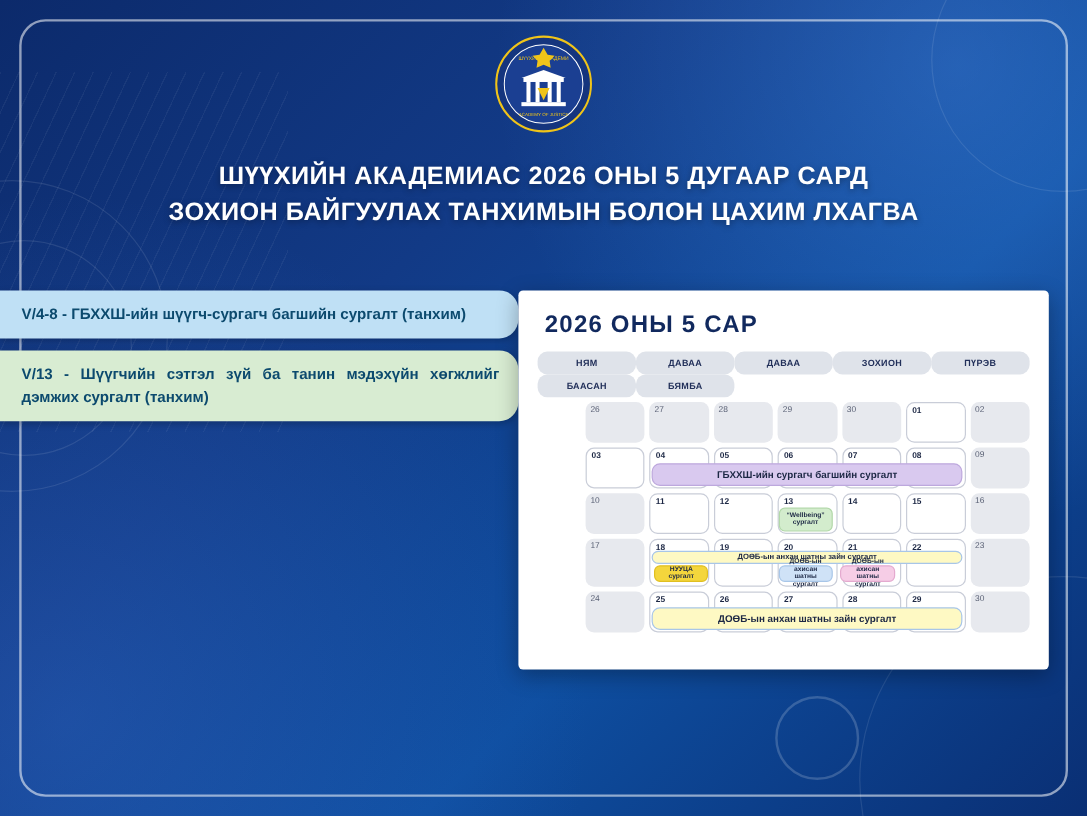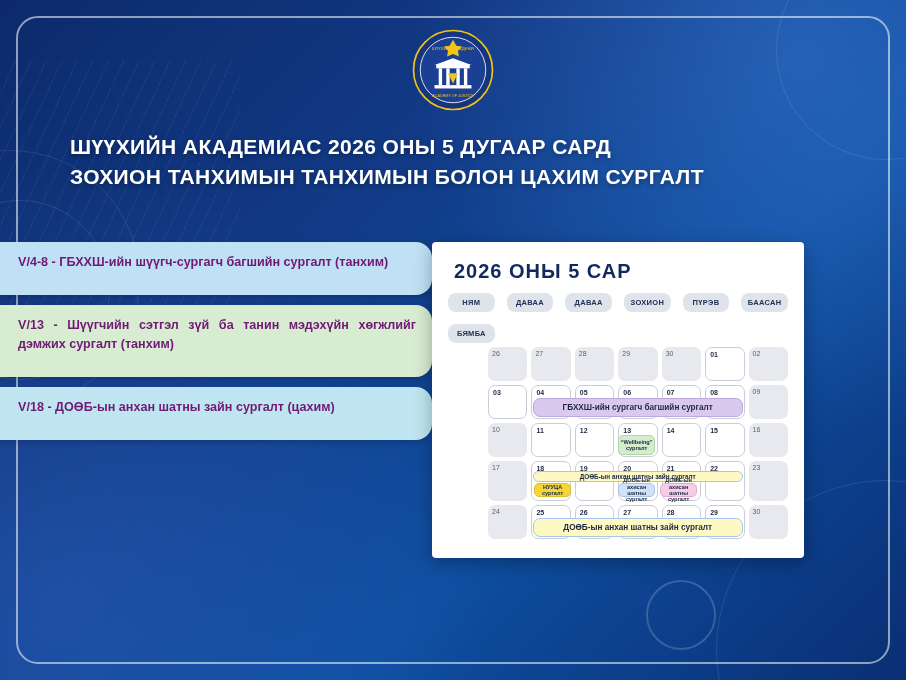--- a/index.html
+++ b/index.html
@@ -35,58 +35,58 @@
     pointer-events: none;
   }
 
   .emblem {
     position: absolute; left: 50%; transform: translateX(-50%);
     top: 28px; width: 84px; height: 84px;
   }
 
   .title {
     position: absolute; left: 70px; right: 70px; top: 132px;
-    text-align: left; color: #ffffff;
+    text-align: center; color: #ffffff;
     font-size: 21px; font-weight: bold; line-height: 1.42;
     letter-spacing: 0.4px;
     text-shadow: 0 2px 5px rgba(0,0,0,0.35);
   }
 
   
   .left-col {
     position: absolute; left: 0px; top: 242px; width: 432px;
     display: flex; flex-direction: column; gap: 10px;
   }
   .course {
     border-radius: 0 16px 16px 0;
-    padding: 11px 16px 24px 18px;
-    color: #701a75;
+    padding: 11px 16px 11px 18px;
+    color: #0c4a6e;
     font-size: 12.6px; font-weight: bold; line-height: 1.45;
     text-align: justify;
     box-shadow: 0 2px 6px rgba(0,0,0,0.22);
   }
   .c0 { background: #bfe0f5; }
   .c1 { background: #d8ecd2; }
   .c2 { background: #bfe6f0; }
   .c3 { background: #f7e9b4; }
   .c4 { background: #f0c9e8; }
 
   
   .cal-card {
-    position: absolute; left: 432px; top: 242px; width: 372px; height: 316px;
+    position: absolute; left: 432px; top: 242px; width: 442px; height: 316px;
     background: #ffffff;
     border-radius: 4px;
     box-shadow: 0 5px 18px rgba(0,0,0,0.3);
     padding: 14px 16px 16px 16px;
   }
   .cal-title {
     font-size: 20px; font-weight: bold; color: #11295e;
     letter-spacing: 1px; margin: 4px 0 10px 6px;
   }
-  .dow-row { display: grid; grid-template-columns: repeat(6, 1fr); gap: 12px; margin-bottom: 4px; }
+  .dow-row { display: grid; grid-template-columns: repeat(5, 1fr); gap: 0; margin-bottom: 4px; }
   .dow {
     background: #dfe3ea; border-radius: 8px;
     text-align: center; font-size: 7.5px; font-weight: bold; color: #22305a;
     padding: 5px 0; letter-spacing: 0.3px;
   }
   .week { display: grid; grid-template-columns: repeat(7, 1fr); gap: 4px; margin-bottom: 4px; position: relative; margin-left: 40px; }
   .cell {
     background: #e7e9ee; border-radius: 7px; height: 34px;
     font-size: 7px; color: #5a6175; padding: 3px 0 0 4px;
     position: relative; overflow: hidden;
@@ -137,27 +137,26 @@
     <rect x="28" y="68" width="44" height="4" fill="#ffffff"></rect>
     <path d="M50 36 l-22 8 44 0z" fill="#ffffff"></path>
     <path d="M44 54 h12 l-6 12z" fill="#f0c419"></path>
     <text x="50" y="26" font-size="5" fill="#f0c419" text-anchor="middle" font-family="Liberation Sans, sans-serif">ШҮҮХИЙН АКАДЕМИ</text>
     <text x="50" y="82" font-size="4.5" fill="#f0c419" text-anchor="middle" font-family="Liberation Sans, sans-serif">ACADEMY OF JUSTICE</text>
   </svg>
 </div>
 
 <div class="title">
   <div>ШҮҮХИЙН АКАДЕМИАС 2026 ОНЫ 5 ДУГААР САРД</div>
-  <div>ЗОХИОН ТАНХИМЫН ТАНХИМЫН БОЛОН ЦАХИМ СУРГАЛТ</div>
+  <div>ЗОХИОН БАЙГУУЛАХ ТАНХИМЫН БОЛОН ЦАХИМ ЛХАГВА</div>
 </div>
 
 <div class="left-col">
   <div class="course c0">V/4-8 - ГБХХШ-ийн шүүгч-сургагч багшийн сургалт (танхим)</div>
   <div class="course c1">V/13 - Шүүгчийн сэтгэл зүй ба танин мэдэхүйн хөгжлийг дэмжих сургалт (танхим)</div>
-  <div class="course c2">V/18 - ДОӨБ-ын анхан шатны зайн сургалт (цахим)</div>
 </div>
 
 <div class="cal-card">
   <div class="cal-title">2026 ОНЫ 5 САР</div>
 
   <div class="dow-row">
     <div class="dow">НЯМ</div>
     <div class="dow">ДАВАА</div>
     <div class="dow">ДАВАА</div>
     <div class="dow">ЗОХИОН</div>

